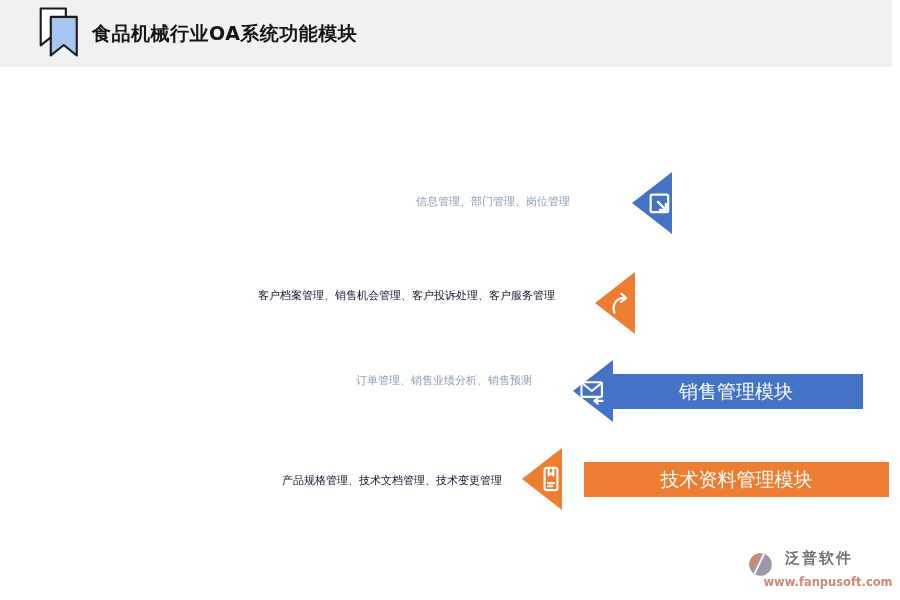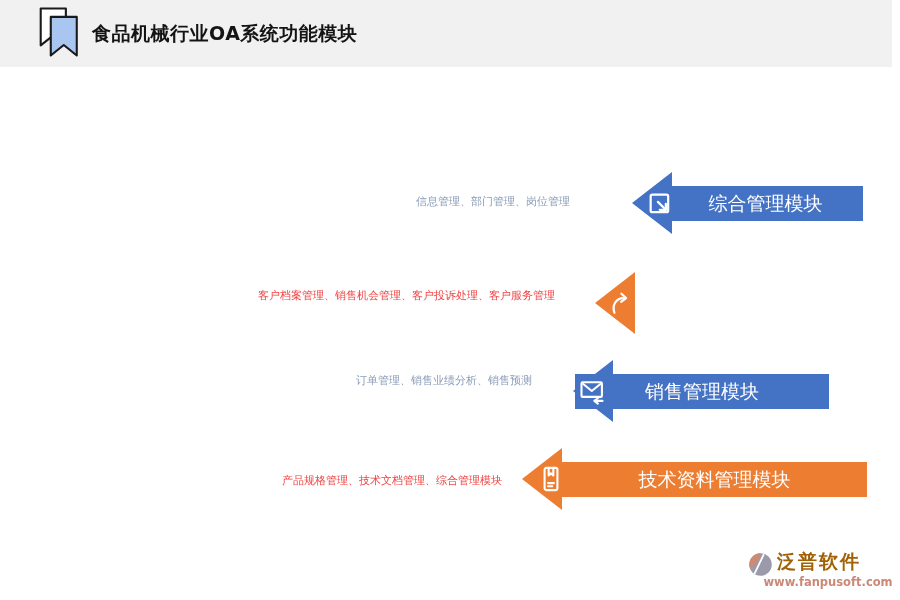--- a/index.html
+++ b/index.html
@@ -28,21 +28,21 @@
     font-size:19px;font-weight:bold;color:#141414;
     letter-spacing:0.5px;
   }
   
   .desc{
     position:absolute;
     font-size:11px;line-height:22px;white-space:nowrap;
     text-align:right;
   }
   .desc-blue{color:#8a9cb8;}
-  .desc-orange{color:#ef4444;margin-left:9px;}
+  .desc-orange{color:#0f172a;margin-left:9px;}
 
   .arrow-head{
     position:absolute;width:0;height:0;
     border-top:31px solid transparent;
     border-bottom:31px solid transparent;
   }
   .arrow-head.blue{border-right:40px solid #4472c4;}
   .arrow-head.orange{border-right:40px solid #ed7d31;}
 
   .arrow-bar{
@@ -66,36 +66,36 @@
   .r1-bar{left:668px;top:186px;width:195px;}
   .r1-icon{left:646px;top:190px;}
   
   .r2-desc{right:345px;top:285px;}
   .r2-head{left:595px;top:272px;}
   .r2-bar{left:631px;top:286px;width:232px;}
   .r2-icon{left:608px;top:290px;}
   
   .r3-desc{right:368px;top:370px;}
   .r3-head{left:573px;top:360px;}
-  .r3-bar{left:575px;top:374px;width:254px;}
+  .r3-bar{left:609px;top:374px;width:254px;}
   .r3-icon{left:578px;top:377px;}
   
   .r4-desc{right:398px;top:470px;}
   .r4-head{left:522px;top:448px;}
-  .r4-bar{left:562px;top:462px;width:305px;}
+  .r4-bar{left:584px;top:462px;width:305px;}
   .r4-icon{left:537px;top:465px;}
 
   
   .footer{
     position:absolute;left:745px;top:548px;width:148px;height:44px;
   }
   .logo-mark{position:absolute;left:2px;top:3px;width:27px;height:27px;}
   .brand-name{
-    position:absolute;left:32px;top:1px;
-    font-size:19px;font-weight:bold;color:#a16207;letter-spacing:2px;
+    position:absolute;left:40px;top:1px;
+    font-size:15px;font-weight:bold;color:#737373;letter-spacing:2px;
     white-space:nowrap;
   }
   .brand-url{
     position:absolute;left:9px;top:27px;width:148px;
     font-size:11.5px;font-weight:bold;color:#cc8876;
     text-align:center;white-space:nowrap;
   }
 </style>
 </head>
 <body>
@@ -107,21 +107,20 @@
       <svg viewBox="0 0 62 66">
         <path d="M8 3 h30 v44 l-15 -12 l-15 12 Z" fill="#ffffff" stroke="#1a1a1a" stroke-width="2.5" stroke-linejoin="round"></path>
         <path d="M20 13 h31 v46 l-15.5 -12.5 l-15.5 12.5 Z" fill="#a9c6f1" stroke="#1a1a1a" stroke-width="2.5" stroke-linejoin="round"></path>
       </svg>
     </div>
     <div class="page-title">食品机械行业OA系统功能模块</div>
   </div>
 
   <div class="desc desc-blue r1-desc">信息管理、部门管理、岗位管理</div>
   <div class="arrow-head blue r1-head"></div>
-  <div class="arrow-bar blue r1-bar">综合管理模块</div>
   <div class="bar-icon r1-icon">
     <svg viewBox="0 0 24 24" fill="none" stroke="#ffffff" stroke-width="1.9" stroke-linecap="round" stroke-linejoin="round">
       <rect x="4" y="4" width="15" height="15" rx="1.5"></rect>
       <path d="M10.2 10.2 L17 17"></path>
       <path d="M17 11.8 V17 H11.8"></path>
     </svg>
   </div>
 
   <div class="desc desc-orange r2-desc">客户档案管理、销售机会管理、客户投诉处理、客户服务管理</div>
   <div class="arrow-head orange r2-head"></div>
@@ -137,21 +136,21 @@
   <div class="arrow-bar blue r3-bar">销售管理模块</div>
   <div class="bar-icon r3-icon">
     <svg viewBox="0 0 24 24" fill="none" stroke="#ffffff" stroke-width="1.8" stroke-linecap="round" stroke-linejoin="round">
       <rect x="3" y="4.5" width="17.5" height="12.5" rx="1"></rect>
       <path d="M4.5 6 L11.8 12 L19.2 6"></path>
       <path d="M21 20.5 H14.5"></path>
       <path d="M17 18.2 L14 20.5 L17 22.8"></path>
     </svg>
   </div>
 
-  <div class="desc desc-orange r4-desc">产品规格管理、技术文档管理、综合管理模块</div>
+  <div class="desc desc-orange r4-desc">产品规格管理、技术文档管理、技术变更管理</div>
   <div class="arrow-head orange r4-head"></div>
   <div class="arrow-bar orange r4-bar">技术资料管理模块</div>
   <div class="bar-icon r4-icon">
     <svg viewBox="0 0 24 24" fill="none" stroke="#ffffff" stroke-width="1.8" stroke-linecap="round" stroke-linejoin="round">
       <rect x="6.5" y="2.5" width="11" height="19" rx="1.5"></rect>
       <path d="M10 2.5 V9 L12 7.2 L14 9 V2.5"></path>
       <path d="M9.5 15.5 H14.5"></path>
       <path d="M9.5 18.2 H13"></path>
     </svg>
   </div>

